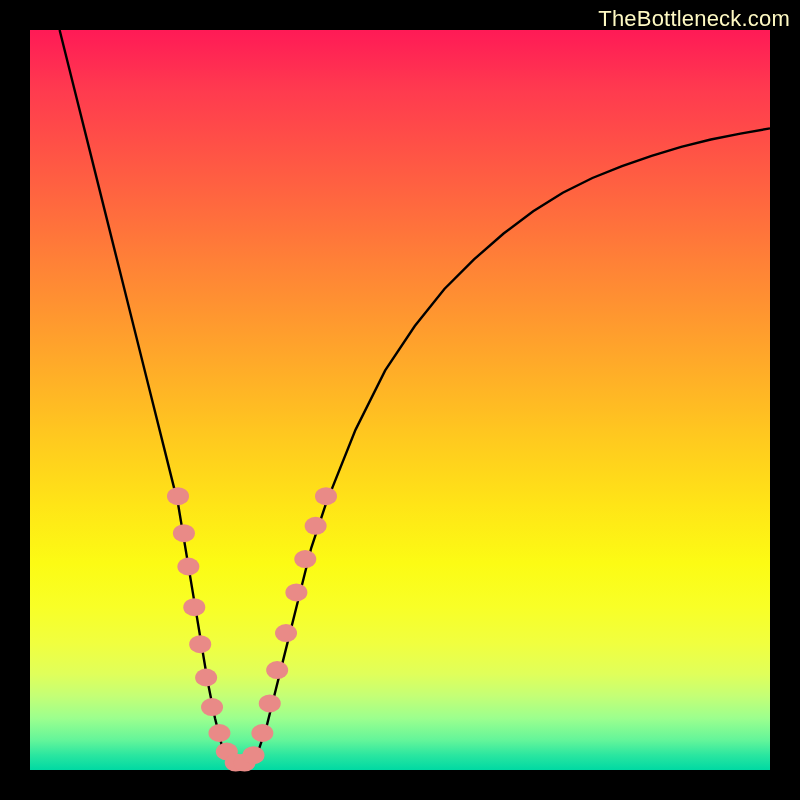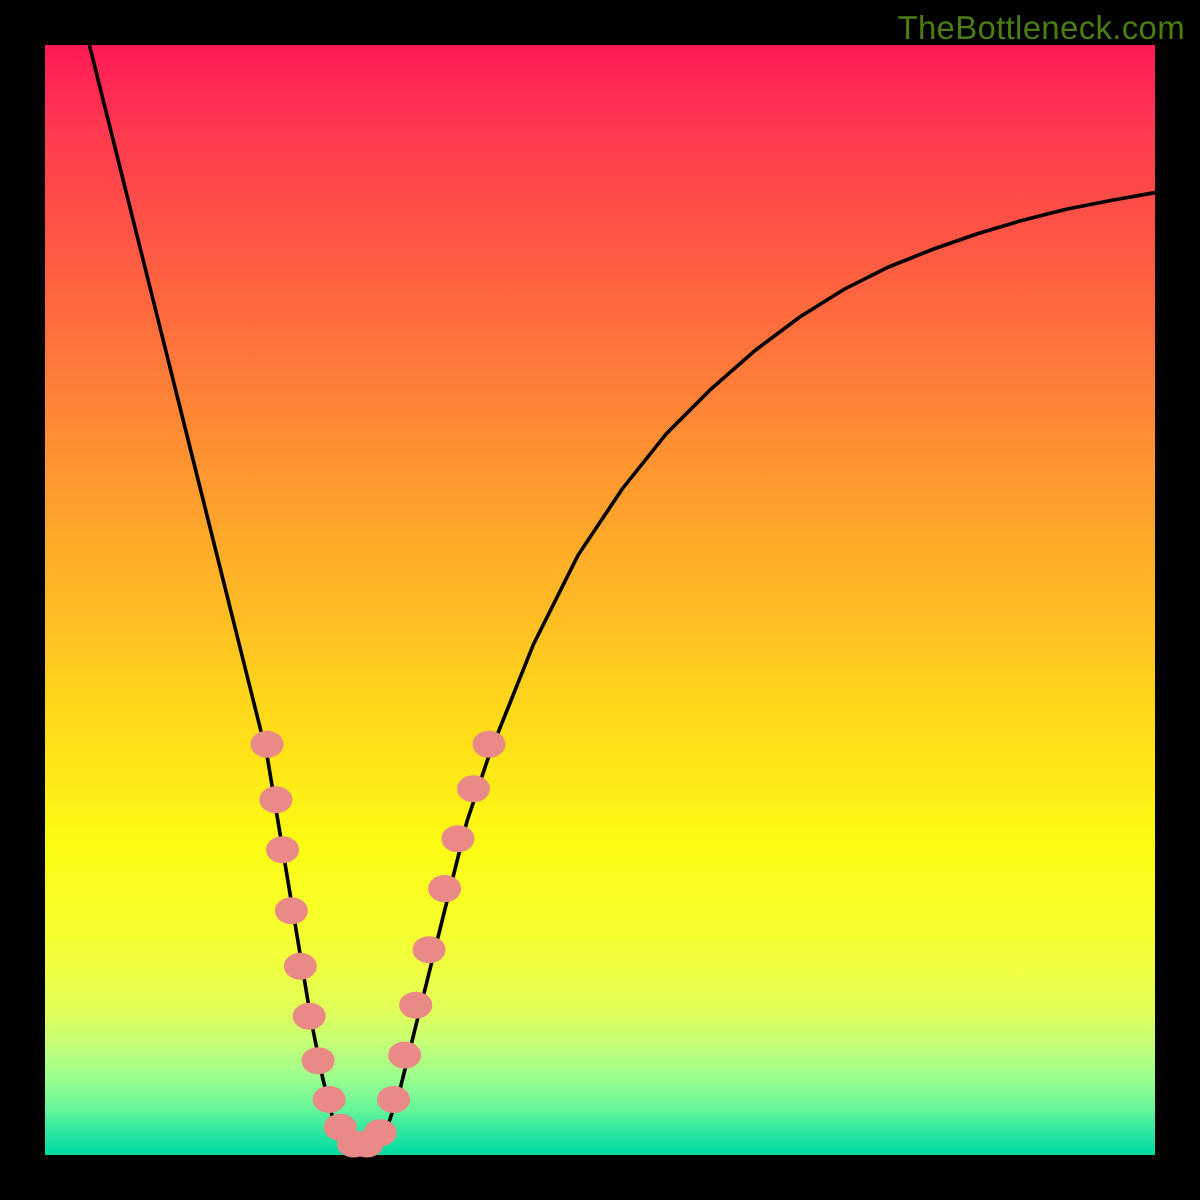--- a/index.html
+++ b/index.html
@@ -42,21 +42,21 @@
       #c4ff76 90%,
       #9cff8e 93%,
       #63f59a 96%,
       #2ae6a0 98%,
       #00d9a3 100%);
   }
   .watermark {
     position: absolute;
     top: 6px;
     right: 10px;
-    color: #4d7c0f;
+    color: #fef9c3;
     font-size: 22px;
     font-weight: 500;
     letter-spacing: 0.2px;
     user-select: none;
   }
   svg.curve {
     position: absolute;
     left: 0;
     top: 0;
     width: 740px;

